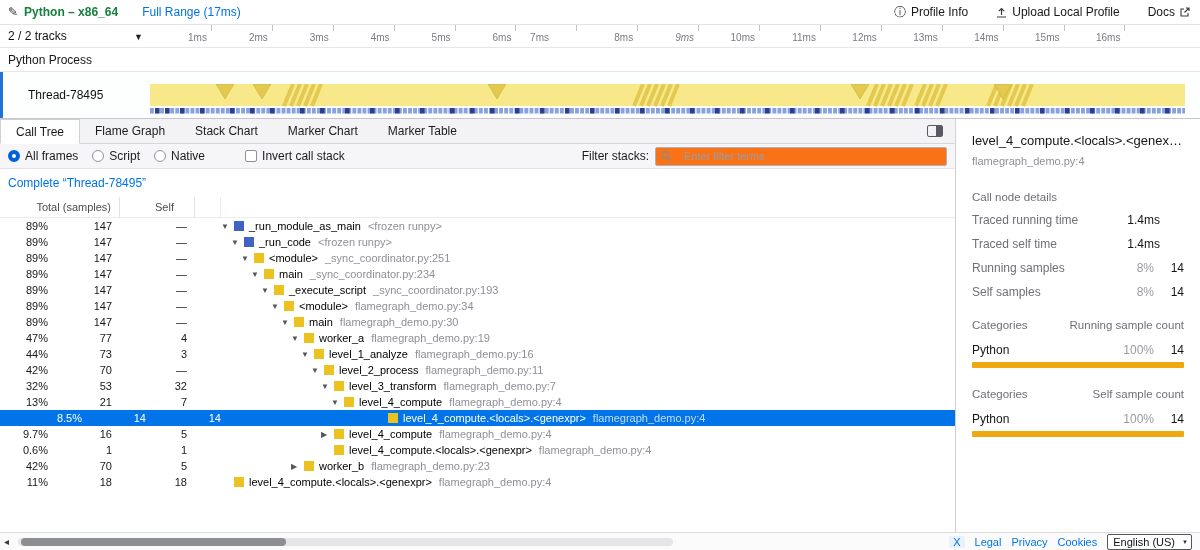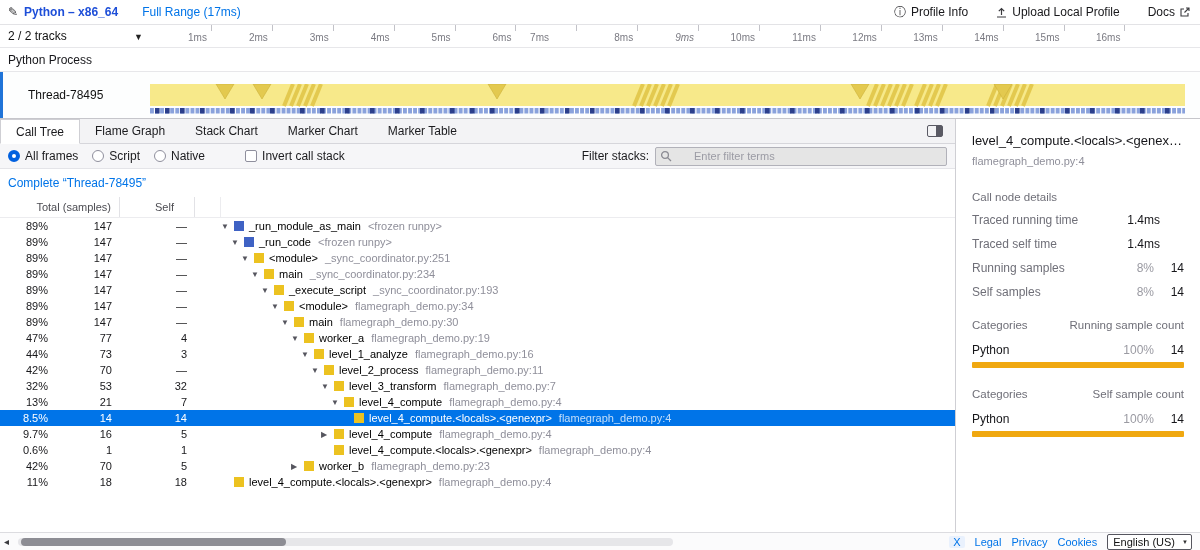--- a/index.html
+++ b/index.html
@@ -3,21 +3,21 @@
 <meta charset="utf-8">
 <style>
   * { box-sizing: border-box; margin: 0; padding: 0; }
   html,body { width:1200px; height:550px; overflow:hidden; }
   body { font-family: "Liberation Sans", sans-serif; background:#fff; color:#16161a; position:relative; }
 
   
   .topbar { height:25px; display:flex; align-items:center; padding:0 10px 0 8px; gap:6px;
             border-bottom:1px solid #e3e3e6; font-size:12px; background:#fff; }
   .pencil { font-size:12px; color:#2b2b2e; cursor:pointer; }
-  .pname  { font-weight:700; color:#1d4ed8; }
+  .pname  { font-weight:700; color:#15803d; }
   .range  { color:#0074e8; margin-left:18px; cursor:pointer; text-decoration:none; }
   .tb-spacer { flex:1; }
   .tb-item { display:flex; align-items:center; gap:5px; color:#18181b; cursor:pointer; margin-left:22px; }
   .info-glyph { font-size:12px; color:#3a3a3e; }
   .mini-svg { display:block; }
 
   
   .ruler { position:relative; height:23px; border-bottom:1px solid #e7e7ea; background:#fff; }
   .tracks-label { position:absolute; left:8px; top:4px; font-size:12px; color:#111; }
   .tracks-caret { position:absolute; left:134px; top:7px; font-size:9px; color:#222; cursor:pointer; }
@@ -45,22 +45,22 @@
   .panel-toggle::after { content:''; position:absolute; right:0; top:0; bottom:0; width:6px; background:#5a5a64; }
 
   .filter-row { height:25px; background:#f6f6f8; border-bottom:1px solid #e4e4e8; display:flex; align-items:center;
                 padding:0 8px; font-size:12px; color:#1b1b1e; }
   .radio { width:12px; height:12px; border:1px solid #8f8f9d; border-radius:50%; background:#fff; margin-right:5px; flex:none; cursor:pointer; }
   .radio.on { border:4px solid #0060df; }
   .rlabel { margin-right:14px; cursor:pointer; }
   .checkbox { width:12px; height:12px; border:1px solid #8f8f9d; background:#fff; border-radius:2px; margin:0 5px 0 26px; flex:none; cursor:pointer; }
   .filter-label { margin-left:auto; margin-right:6px; }
   .searchbox { position:relative; width:292px; height:19px; }
-  .searchbox input { width:100%; height:100%; border:1px solid #b1b1b9; border-radius:2px; padding:0 4px 0 38px;
-                     font-size:11px; font-family:"Liberation Sans",sans-serif; color:#333; background:#e5e5e5; }
+  .searchbox input { width:100%; height:100%; border:1px solid #b1b1b9; border-radius:2px; padding:0 4px 0 28px;
+                     font-size:11px; font-family:"Liberation Sans",sans-serif; color:#333; background:#f97316; }
   .searchbox input::placeholder { color:#9b9ba4; }
   .search-glyph { position:absolute; left:5px; top:3px; }
 
   .tree-area { flex:1; position:relative; font-size:11px; overflow:hidden; background:#fff; }
   .root-link { display:inline-block; color:#0074e8; font-size:12px; padding:7px 0 7px 8px; cursor:pointer; }
   .tree-header { height:21px; display:flex; align-items:center; color:#4c4c52; border-bottom:1px solid #ececef; }
   .h-total { width:120px; text-align:left; padding-right:8px; border-right:1px solid #e2e2e6; height:100%; display:flex; align-items:center; justify-content:flex-end; }
   .h-self  { width:75px;  text-align:center; padding-right:20px; border-right:1px solid #e2e2e6; height:100%; display:flex; align-items:center; justify-content:flex-end; }
   .h-gutter{ width:26px; border-right:1px solid #ececef; height:100%; }
 
@@ -70,21 +70,21 @@
   .c-self  { width:75px; text-align:right; padding-right:8px; color:#18181b; flex:none; }
   .c-gutter{ width:26px; flex:none; }
   .c-tree  { flex:1; min-width:0; display:flex; align-items:center; white-space:nowrap; overflow:hidden; }
   .indent { flex:none; }
   .twisty { width:13px; flex:none; font-size:8px; color:#55555e; cursor:pointer; }
   .fsq { width:10px; height:10px; flex:none; margin-right:5px; }
   .fsq.yellow { background:#ecc220; }
   .fsq.blue   { background:#3f62c4; }
   .fname { color:#000; margin-right:7px; }
   .floc  { color:#8f8f9a; }
-  .trow.sel { background:#0074e8; }
+  .trow.sel { background:#0074e8;padding-left:34px; }
   .trow.sel .c-pct, .trow.sel .c-total, .trow.sel .c-self, .trow.sel .fname, .trow.sel .twisty { color:#fff; }
   .trow.sel .floc { color:rgba(255,255,255,.75); }
 
   
   .sidebar { width:245px; flex:none; border-left:1px solid #cfcfd4; background:#fff; padding:14px 16px; font-size:12px; overflow:hidden; }
   .sb-title { font-size:13px; color:#16161a; white-space:nowrap; overflow:hidden; text-overflow:ellipsis; }
   .sb-sub { color:#8f8f9a; font-size:11px; margin-top:7px; }
   .sb-section { color:#6f6f78; font-size:11.5px; margin-top:24px; }
   .kv { display:flex; align-items:center; margin-top:10px; }
   .kl { flex:1; color:#6f6f78; }

